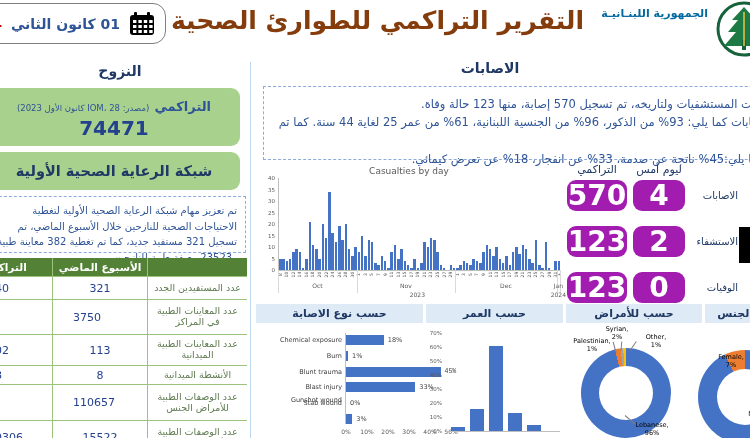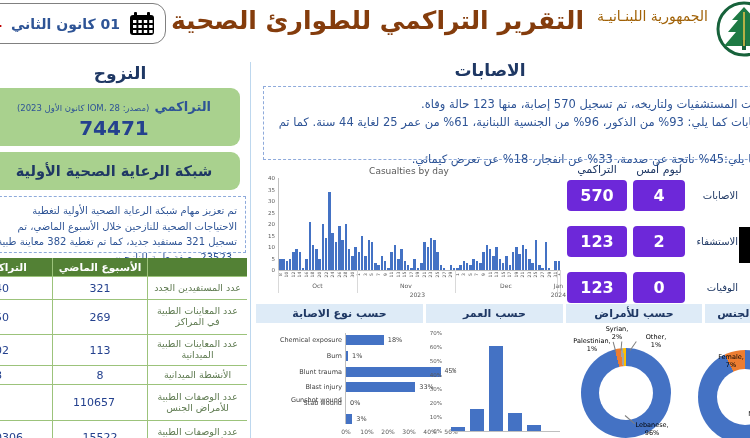--- a/index.html
+++ b/index.html
@@ -1,23 +1,23 @@
 <!DOCTYPE html>
 <html lang="ar"><head>
 <meta charset="utf-8">
 <style>
   html,body{margin:0;padding:0}
   body{width:750px;height:438px;position:relative;overflow:hidden;background:#fff;
        font-family:"DejaVu Sans","Liberation Sans",sans-serif}
   .abs{position:absolute}
-  .sec-title{font-weight:bold;color:#1F3864;font-size:17px;text-align:center}
+  .sec-title{font-weight:bold;color:#1F3864;font-size:14px;text-align:center}
   .green-box{background:#A9D18E;border-radius:9px}
   .dashed{border:1px dashed #8EAADB}
-  .stat-box{position:absolute;background:#6d28d9;border-radius:4px;color:#fff;font-weight:bold;
-            font-size:16px;display:flex;align-items:center;justify-content:center;height:31px}
+  .stat-box{position:absolute;background:#a21caf;border-radius:9px;color:#fff;font-weight:bold;
+            font-size:28px;display:flex;align-items:center;justify-content:center;height:31px}
   .stat-lbl{position:absolute;font-size:10px;color:#1F3864;text-align:right;width:60px}
   .dbar{position:absolute;bottom:0;background:#4472C4}
   .tick{position:absolute;color:#595959}
   .hrow-lbl{position:absolute;font-size:6.5px;color:#404040;text-align:right;width:86px;left:256px}
   .hbar{position:absolute;background:#4472C4;height:10px;left:346px}
   .hval{position:absolute;font-size:6.5px;color:#404040}
   .abar{position:absolute;background:#4472C4;width:14px}
   .donut{position:absolute;border-radius:50%}
   .donut-hole{position:absolute;border-radius:50%;background:#fff}
   .dlab{position:absolute;font-size:6.5px;color:#000;text-align:center;line-height:1.25;transform:translateX(-50%);white-space:nowrap}
@@ -37,21 +37,21 @@
 <body>
 
 <svg class="abs" style="left:710px;top:0px" width="64" height="60" viewBox="0 0 64 60">
   <circle cx="34" cy="29" r="26" fill="#fff" stroke="#17623B" stroke-width="3"></circle>
   <path d="M34 7 L22 20 H28 L18 32 H26 L14 46 H54 L42 32 H50 L40 20 H46 Z" fill="#1E7A44"></path>
   <rect x="32" y="40" width="4" height="10" fill="#17623B"></rect>
   <path d="M34 12 v34" stroke="#E8C547" stroke-width="1.5"></path>
 </svg>
 
 <div class="abs" style="left:586px;top:7px;width:122px;text-align:right;line-height:1.35">
-  <div style="color:#a16207;font-weight:normal;font-size:14px">الجمهورية اللبنـانيـة</div>
+  <div style="color:#0369a1;font-weight:bold;font-size:11px">الجمهورية اللبنـانيـة</div>
 </div>
 
 <div class="abs" style="left:170px;top:6px;width:415px;text-align:center;font-size:25px;font-weight:bold;color:#843C0C">التقرير التراكمي للطوارئ الصحية</div>
 
 <div class="abs" dir="rtl" style="left:-44px;top:3px;width:210px;height:41px;border:1.5px solid #808080;border-radius:13px;
             display:flex;align-items:center;gap:9px;padding:0 10px 0 0;box-sizing:border-box">
   <svg width="26" height="24" viewBox="0 0 26 24">
     <rect x="5" y="0" width="3" height="6" rx="1" fill="#000"></rect>
     <rect x="18" y="0" width="3" height="6" rx="1" fill="#000"></rect>
     <rect x="1" y="3" width="24" height="20" rx="3" fill="#000"></rect>
@@ -101,21 +101,20 @@
       <div class="tcell" style="font-size: 10.5px;">الأسبوع الماضي</div>
       <div class="tcell" style="justify-content: flex-end; padding-left: 20px;">التراكمي</div>
     </div>
     <div class="trow" style="height: 22px;">
       <div class="tcell tlabel">عدد المستفيدين الجدد</div>
       <div class="tcell tval">321</div>
       <div class="tcell tval" style="justify-content: flex-end; padding-left: 20px;">5140</div>
     </div>
     <div class="trow" style="height: 34px;">
       <div class="tcell tlabel">عدد المعاينات الطبية في المراكز</div>
-      <div class="tcell tval">269</div>
       <div class="tcell tval" style="justify-content: flex-end; padding-left: 20px;">3750</div>
     </div>
     <div class="trow" style="height: 30px;">
       <div class="tcell tlabel">عدد المعاينات الطبية الميدانية</div>
       <div class="tcell tval">113</div>
       <div class="tcell tval" style="justify-content: flex-end; padding-left: 20px;">1802</div>
     </div>
     <div class="trow" style="height: 18px;">
       <div class="tcell tlabel">الأنشطة الميدانية</div>
       <div class="tcell tval">8</div>

